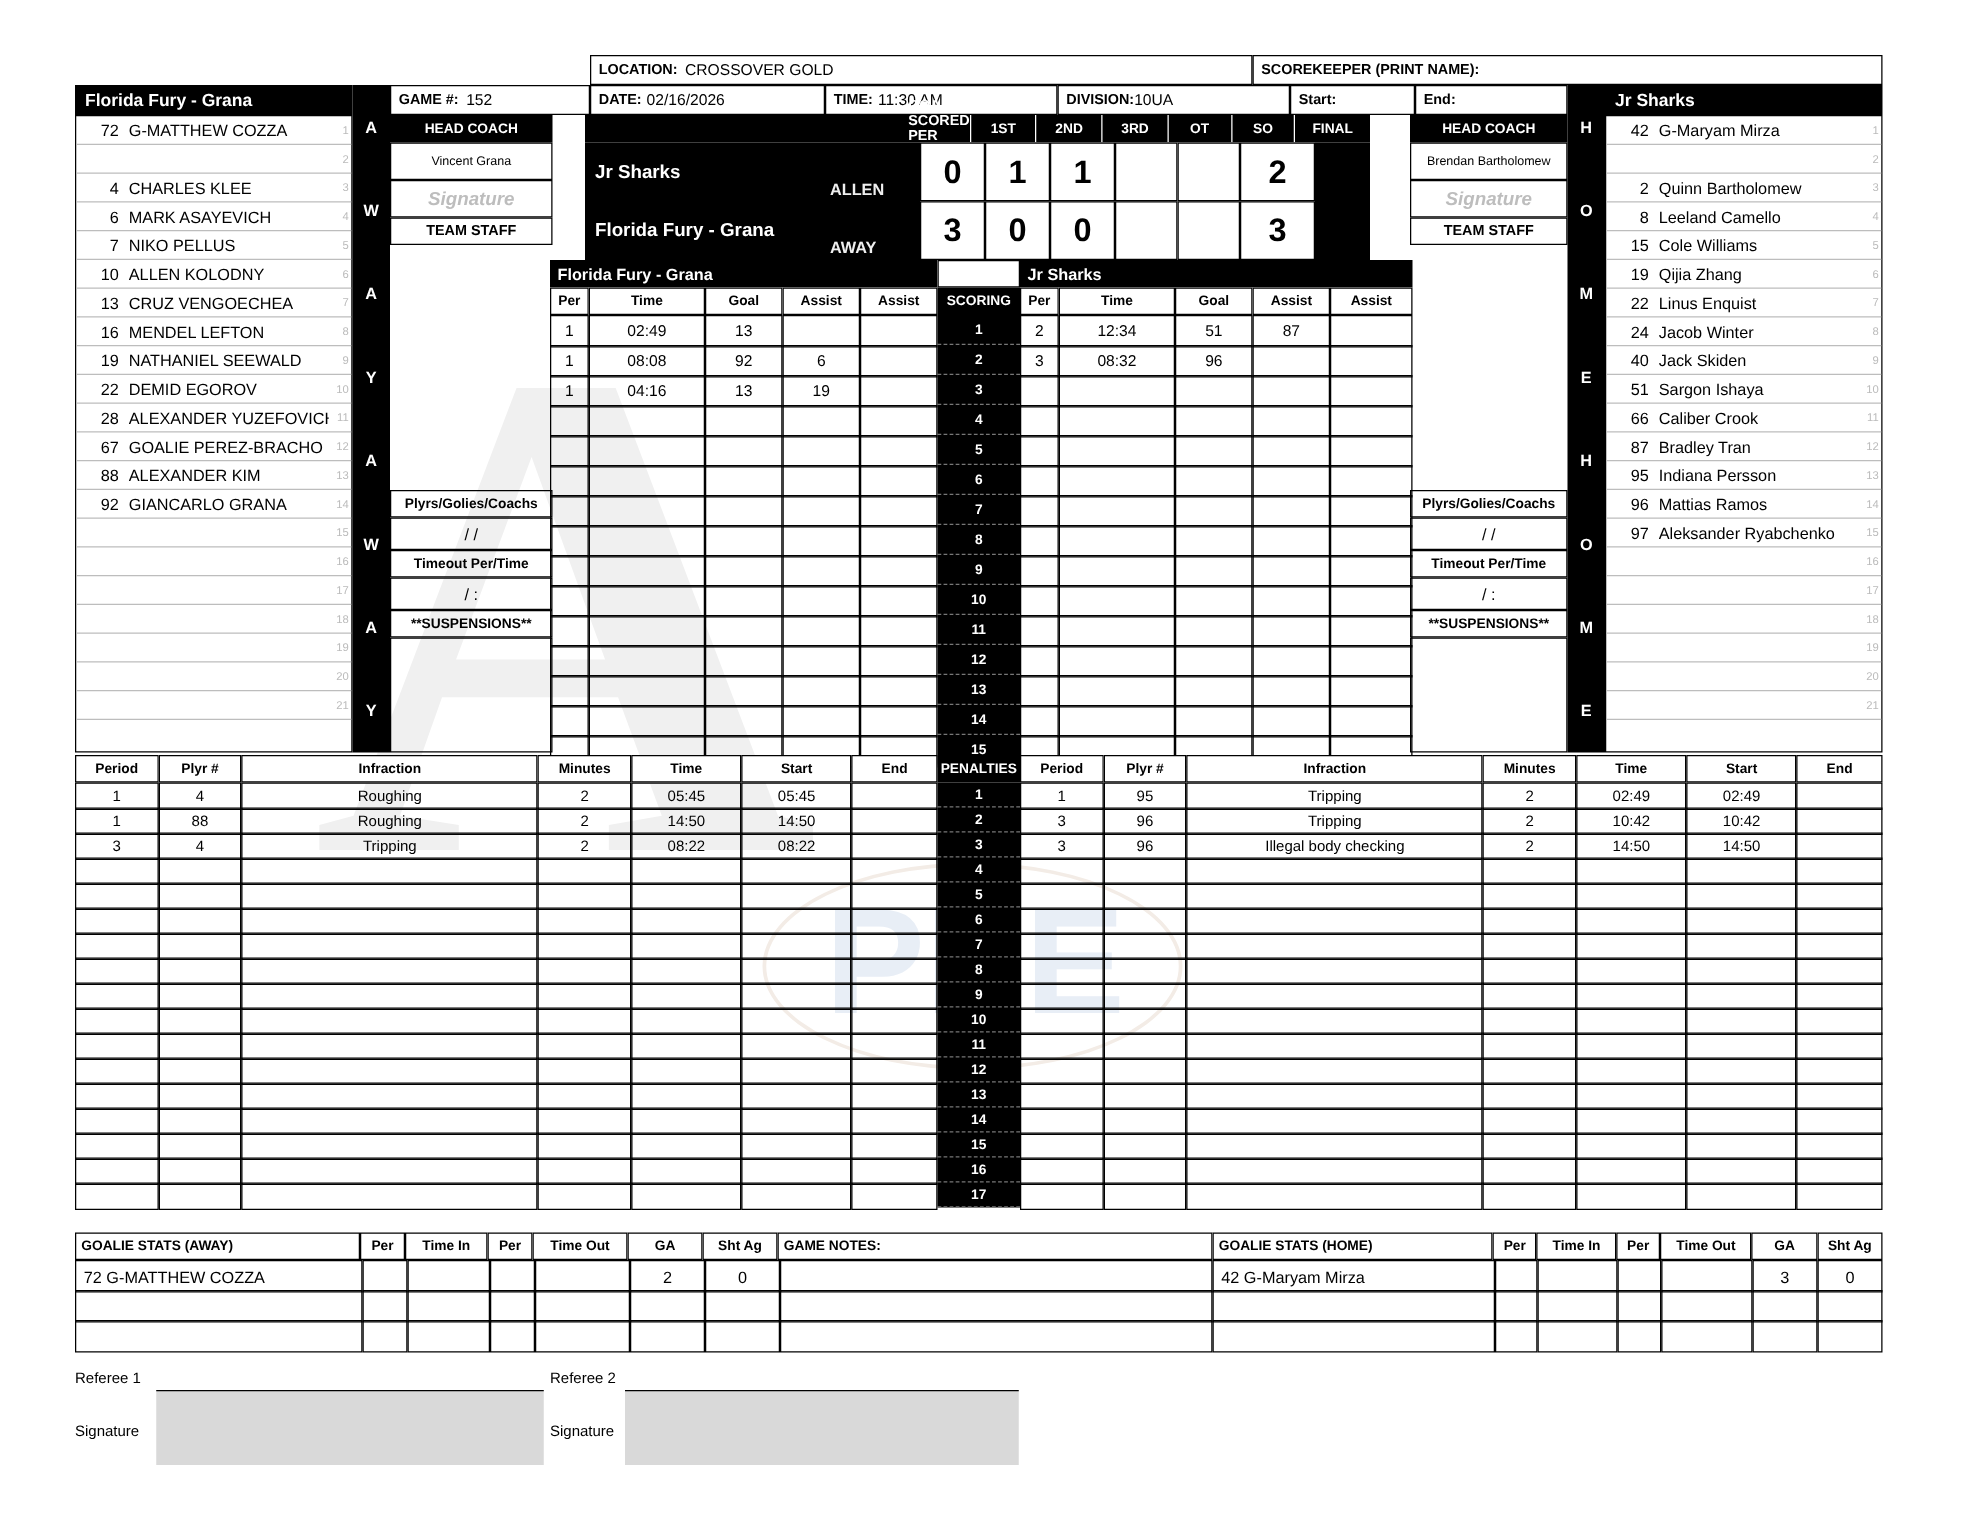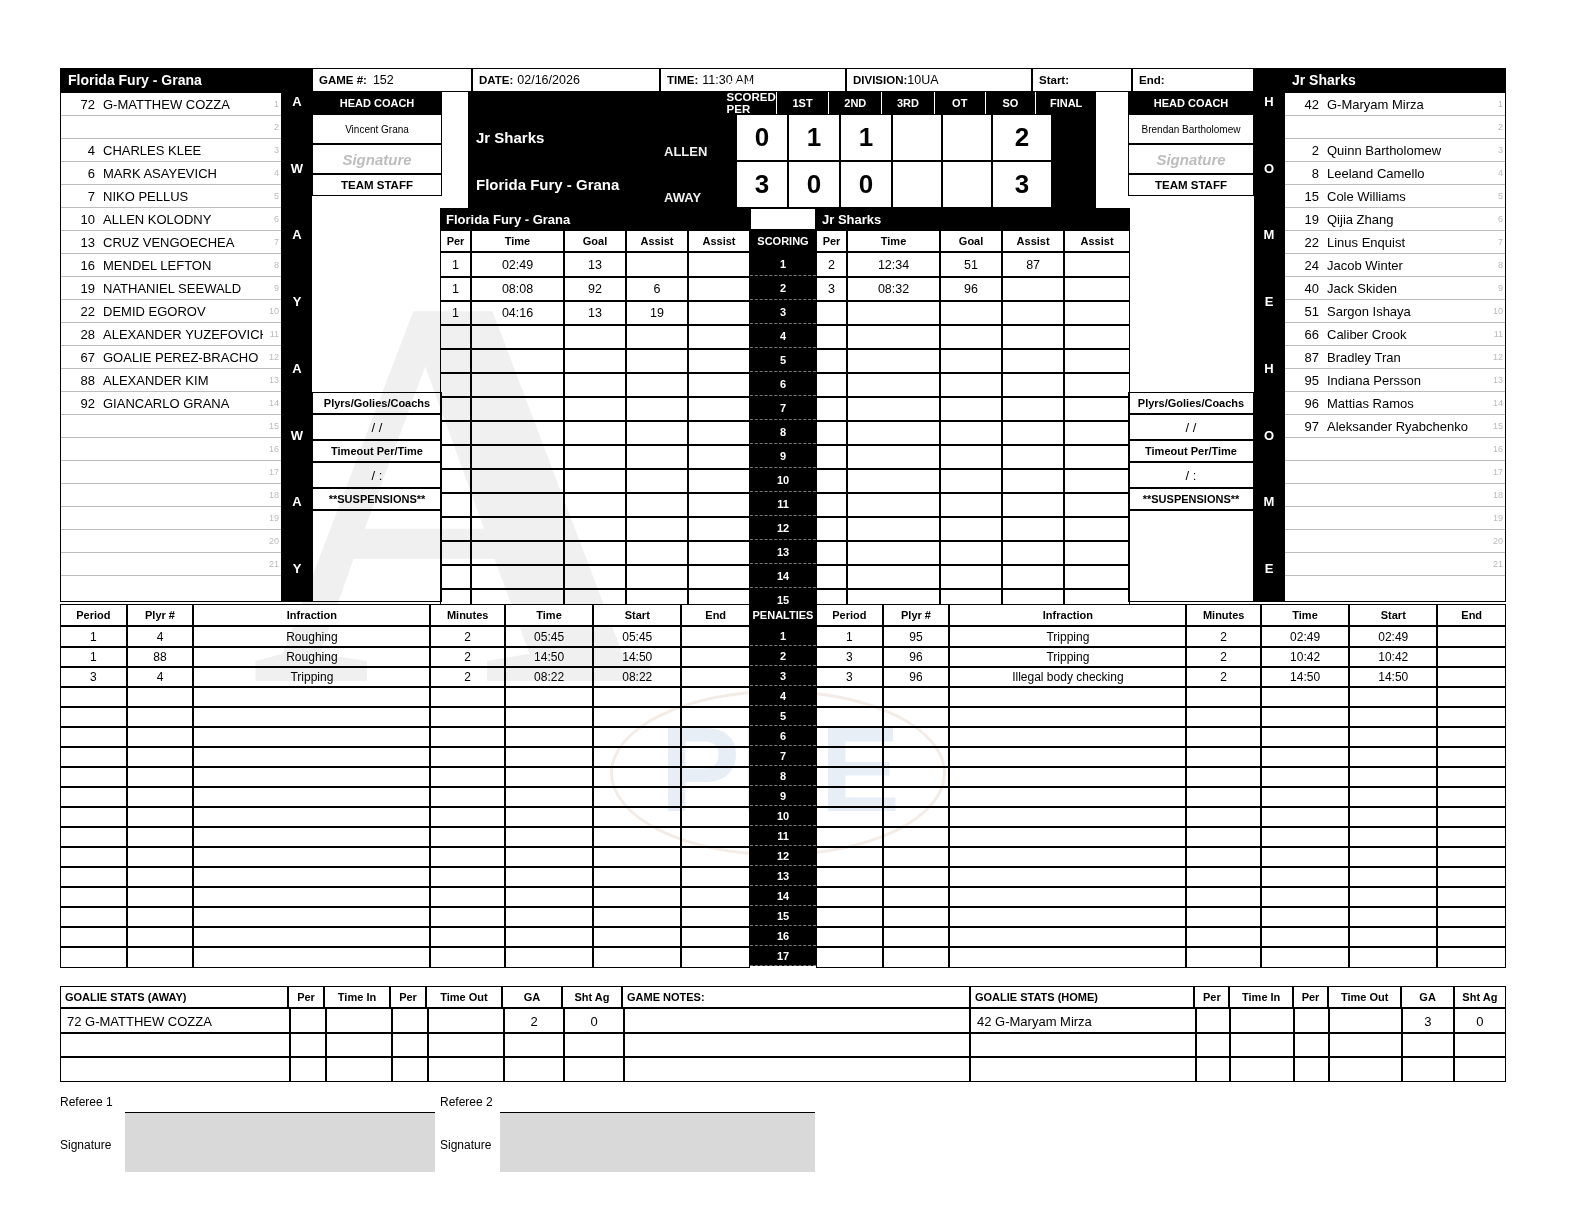--- a/index.html
+++ b/index.html
@@ -40,20 +40,28 @@
 
 <div class="sheet">
 
   <div class="wm">
     <div class="a">A</div>
     <div class="circ"></div>
     <div class="ppe">PPE</div>
   </div>
 
 
+  <div class="abs bx lft" style="left:472px;top:44px;width:530px;height:24px;padding-left:6px;">
+    <span class="lbl">LOCATION:</span>
+    <span class="val" style="margin-left:6px;">CROSSOVER  GOLD</span>
+  </div>
+  <div class="abs bx lft" style="left:1002px;top:44px;width:504px;height:24px;padding-left:6px;">
+    <span class="lbl">SCOREKEEPER (PRINT NAME):</span>
+    <span class="val" style="margin-left:6px;"></span>
+  </div>
 
   <div class="abs bx lft" style="left:312px;top:68px;width:160px;height:24px;padding-left:6px;">
     <span class="lbl">GAME #:</span>
     <span class="val" style="margin-left:6px;">152</span>
   </div>
   <div class="abs bx lft" style="left:472px;top:68px;width:188px;height:24px;padding-left:6px;">
     <span class="lbl">DATE:</span>
     <span class="val" style="margin-left:4px;">02/16/2026</span>
   </div>
   <div class="abs bx lft" style="left:660px;top:68px;width:186px;height:24px;padding-left:6px;">

